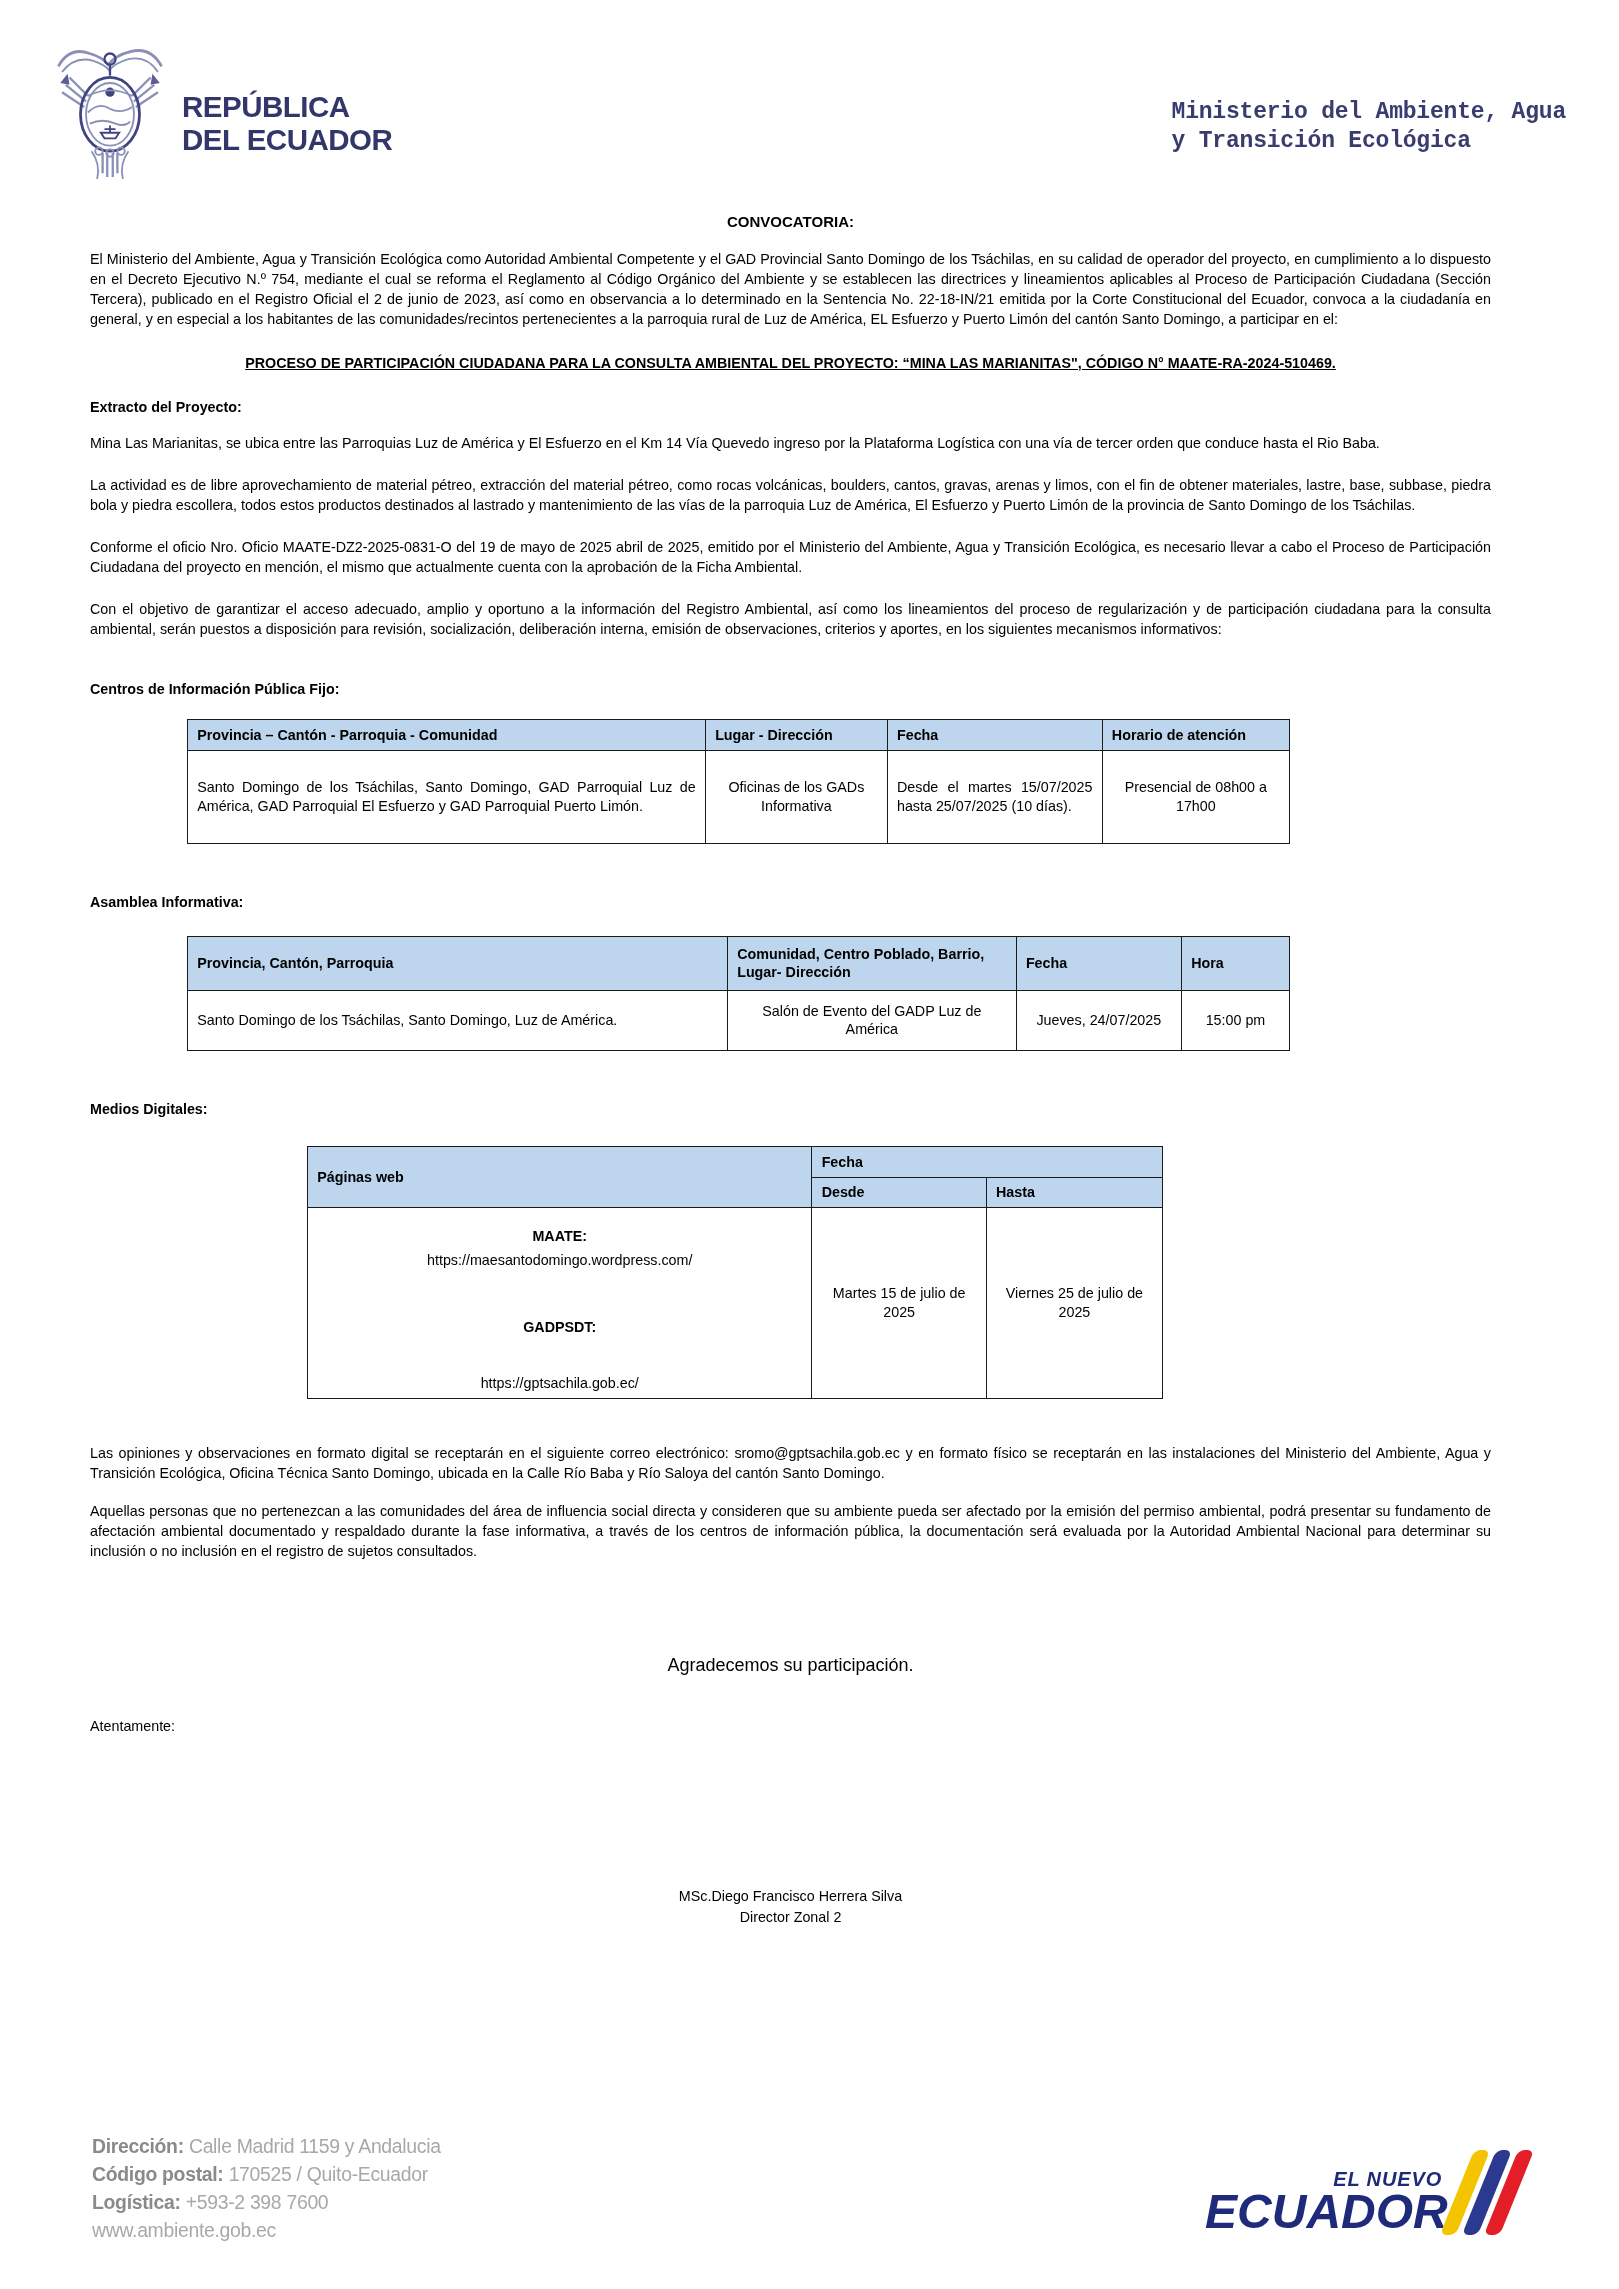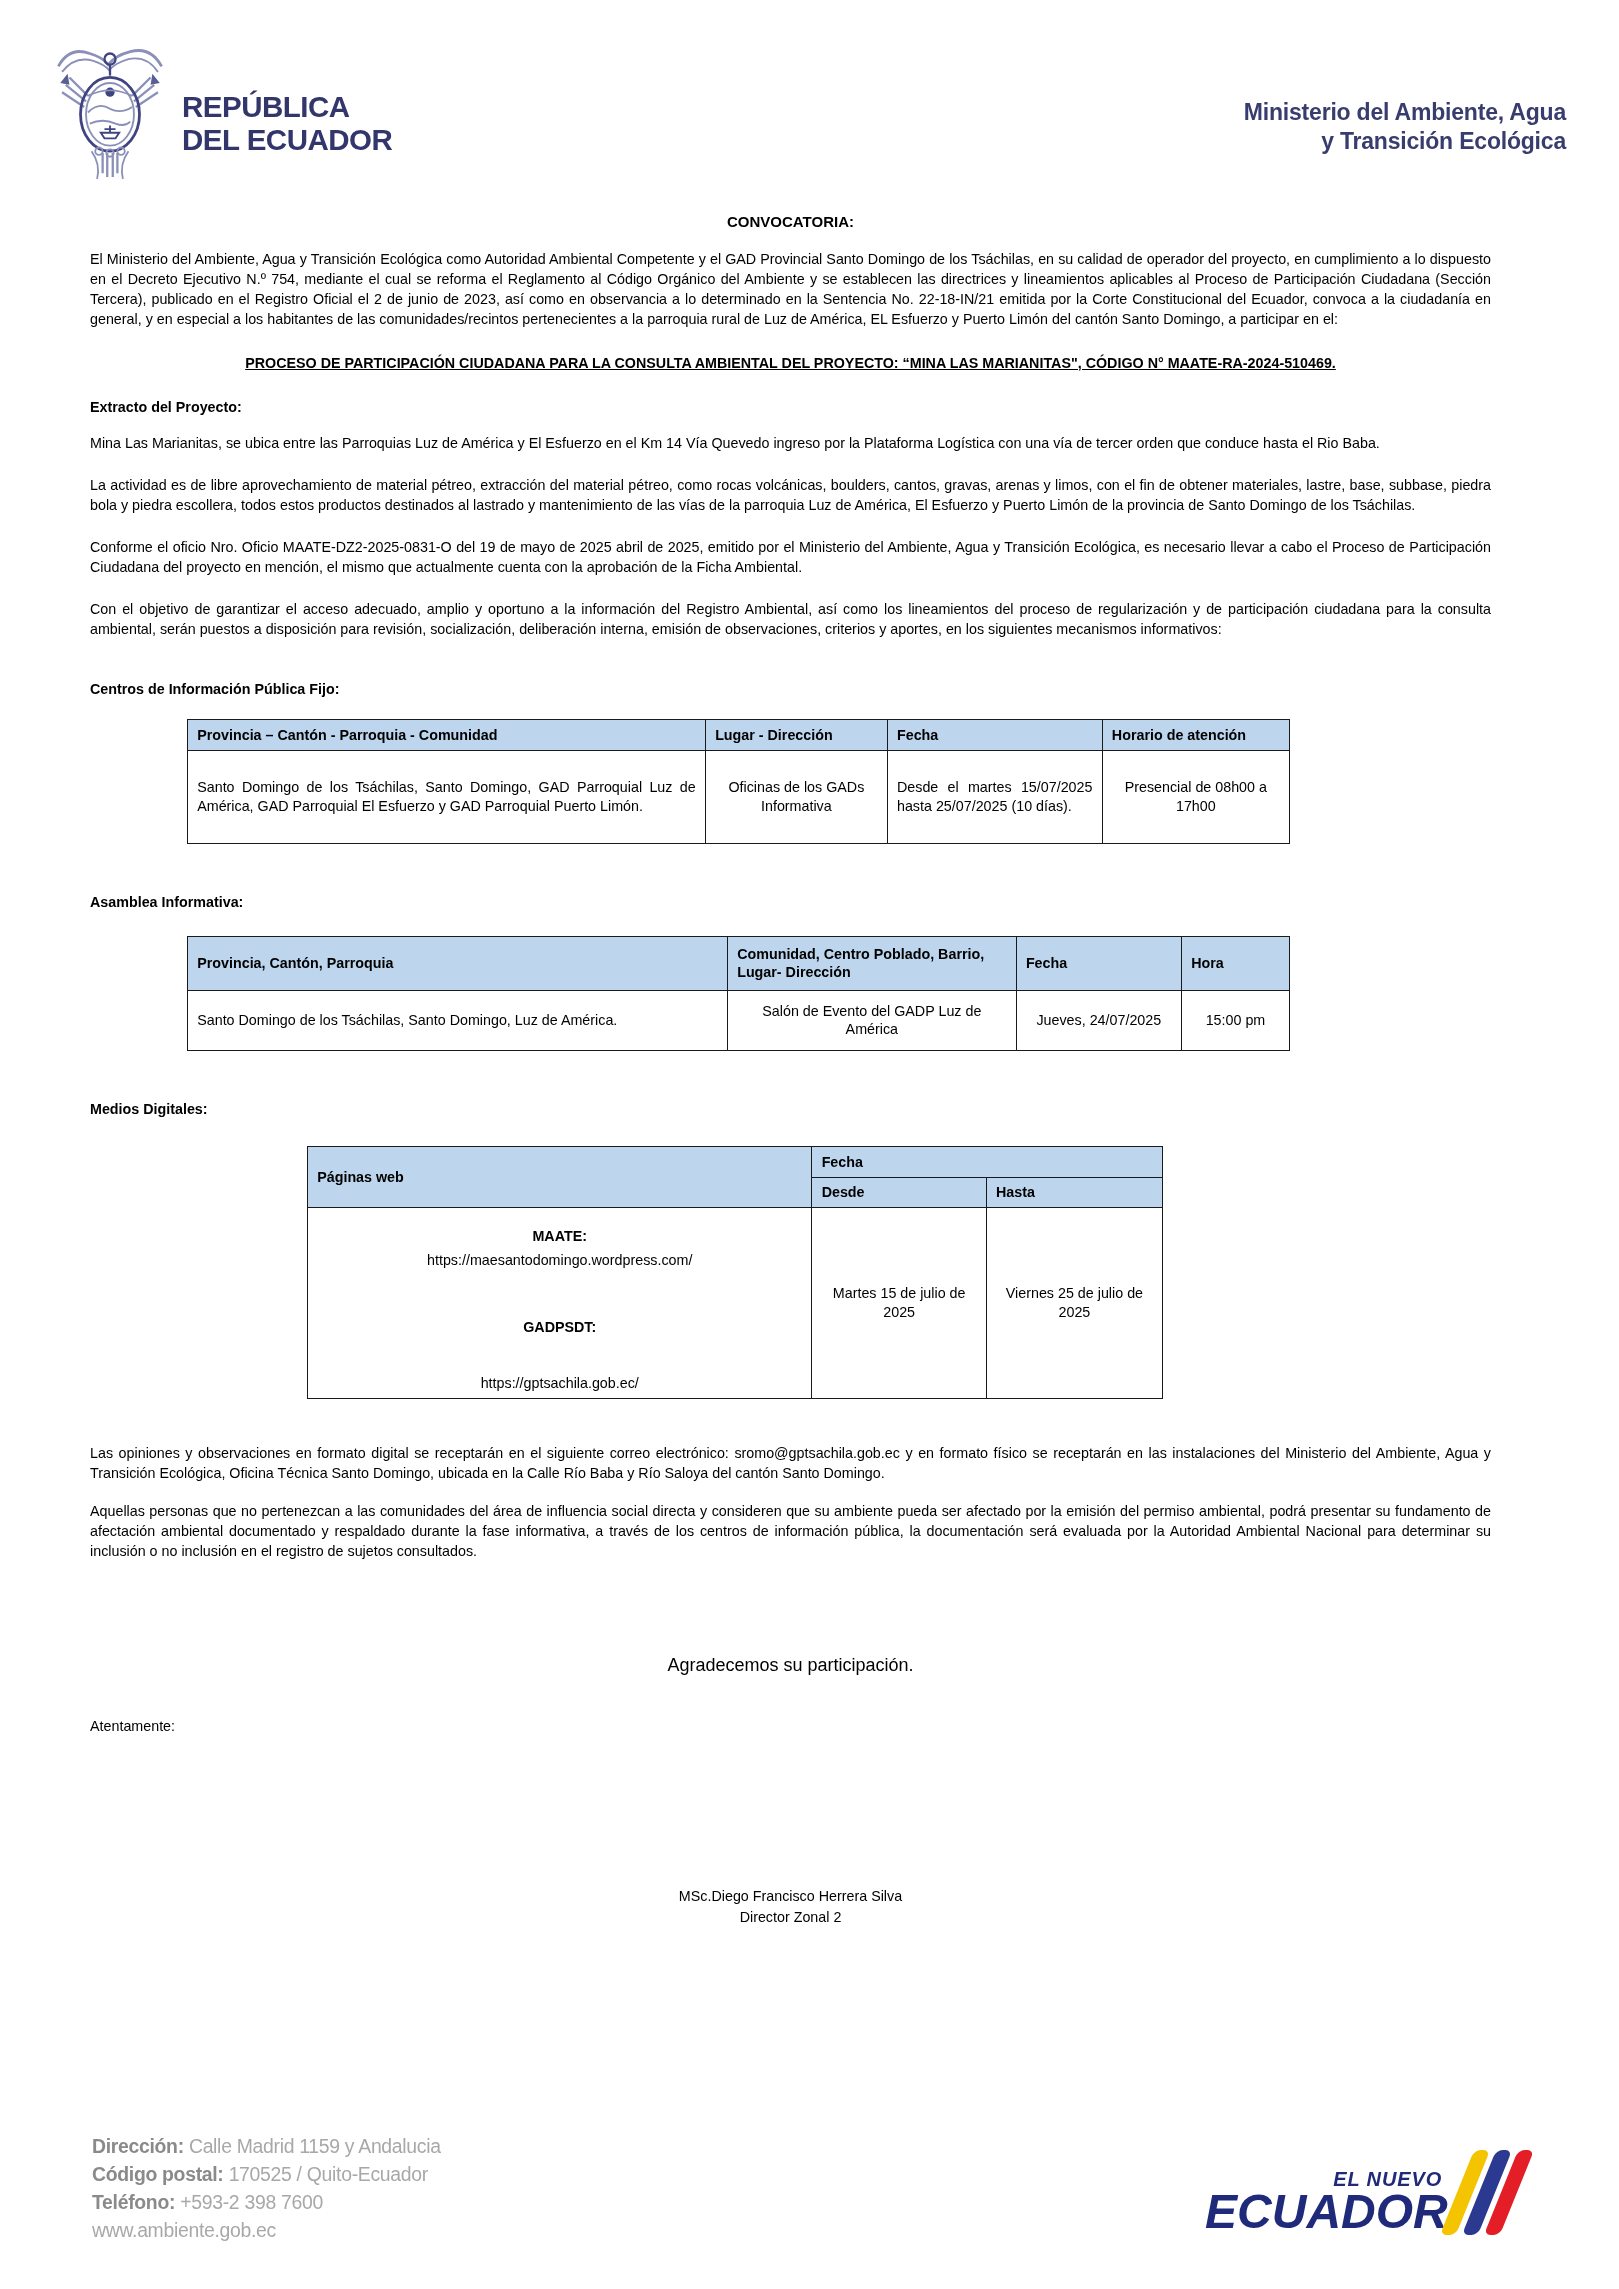--- a/index.html
+++ b/index.html
@@ -15,22 +15,22 @@
   
   .doc-header{position:absolute;top:35px;left:51px;right:54px;display:flex;justify-content:space-between;}
   .brand-left{display:flex;align-items:center;gap:13px;}
   .emblem{width:118px;height:155px;}
   .republic-wordmark{
     font-weight:bold;color:#32366b;font-size:29.5px;line-height:1.12;
     letter-spacing:-0.5px;
     margin-top:21px;
   }
   .ministry-right{
-    margin-top:63px;text-align:right;font-weight:bold;color:#383c6e;
-    font-size:23px;line-height:1.25;letter-spacing:-0.2px;
+    margin-top:63px;font-weight:bold;color:#383c6e;
+    font-size:23px;line-height:1.25;letter-spacing:-0.2px;font-family:Liberation Mono, monospace;
   }
   
   .content{position:absolute;top:189px;left:0;right:0;padding:0 129px 0 90px;}
   .title{margin:24px 0 0;text-align:center;font-weight:bold;font-size:15px;}
   p.body{font-size:14.3px;line-height:20px;text-align:justify;margin:18.5px 0 0;}
   .process-heading{
     margin:24px 0 0;text-align:center;font-weight:bold;font-size:14.3px;
     line-height:21px;text-decoration:underline;padding:0 5.5px;
   }
   .section-heading{margin:25px 0 0;font-weight:bold;font-size:14.3px;}
@@ -219,21 +219,21 @@
 
     <div class="signature">
       <div>MSc.Diego Francisco Herrera Silva</div>
       <div>Director Zonal 2</div>
     </div>
   </div>
 
   <div class="doc-footer-left">
     <div><b>Dirección:</b> <span>Calle Madrid 1159 y Andalucia</span></div>
     <div><b>Código postal:</b> <span>170525 / Quito-Ecuador</span></div>
-    <div><b>Teléfono:</b> <span>+593-2 398 7600</span></div>
+    <div><b>Logística:</b> <span>+593-2 398 7600</span></div>
     <div>www.ambiente.gob.ec</div>
   </div>
 
   <div class="nuevo-ecuador">
     <div class="ne-text">
       <div class="ne-top">EL NUEVO</div>
       <div class="ne-bottom">ECUADOR</div>
     </div>
     <div class="ne-slashes">
       <div class="ne-slash" style="background:#f5c400"></div>

